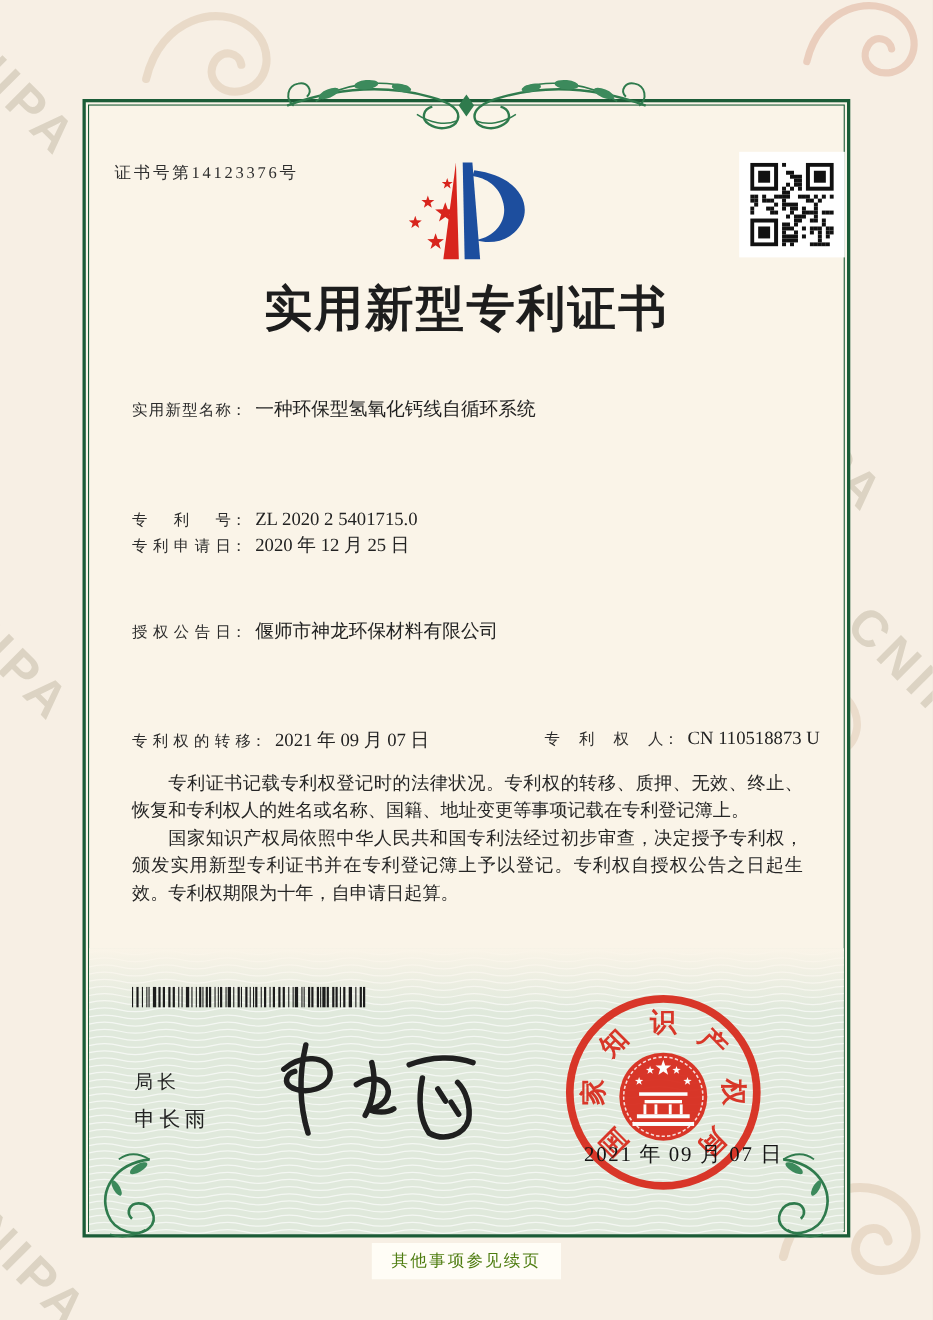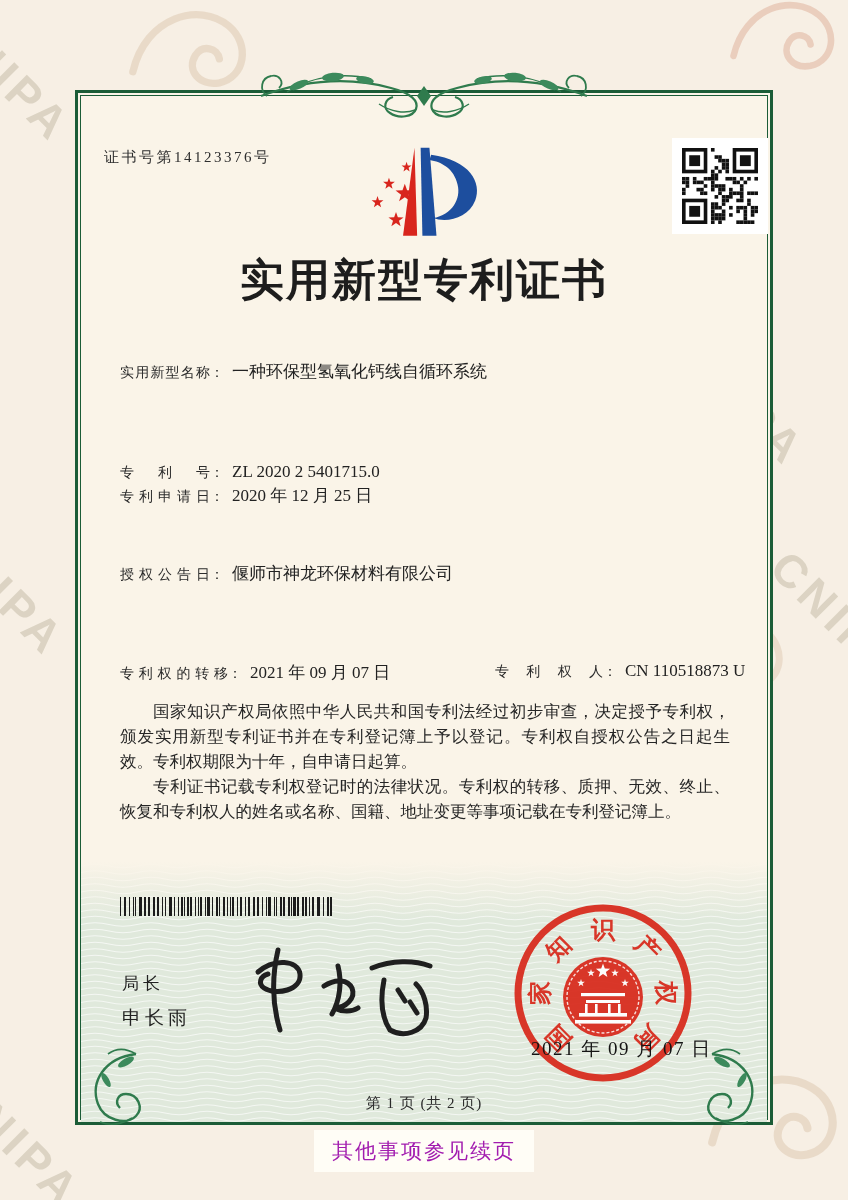--- a/index.html
+++ b/index.html
@@ -51,21 +51,21 @@
   
   .barcode{position:absolute;left:120px;top:897px;z-index:5;}
   .signer-title{position:absolute;left:122px;top:972px;font-size:17px;letter-spacing:4px;color:#222;z-index:5;}
   .signer-name{position:absolute;left:122px;top:1005px;font-size:19px;letter-spacing:4px;color:#222;z-index:5;}
   .signature{position:absolute;left:246px;top:938px;width:195px;height:102px;z-index:5;}
   .seal{position:absolute;left:509px;top:901px;width:188px;height:184px;z-index:6;opacity:.93;}
   .seal-date{position:absolute;left:531px;top:1036px;font-size:19px;letter-spacing:1.5px;color:#141414;z-index:7;}
   .page-num{position:absolute;left:0;top:1094px;width:100%;text-align:center;font-size:15px;
             letter-spacing:1px;color:#2a2a2a;z-index:5;}
   .cont-note{position:absolute;left:50%;top:1130px;transform:translateX(-50%);background:#fffdf6;
-             padding:7px 18px;font-size:21px;letter-spacing:2px;color:#a21caf;z-index:5;}
+             padding:7px 18px;font-size:15px;letter-spacing:2px;color:#4d7c0f;z-index:5;}
   .hidden-defs{position:absolute;width:0;height:0;overflow:hidden;}
 </style>
 </head>
 <body>
 
 <div class="page">
 
   <div class="wm" style="left:-34px;top:-2px;">CNIPA</div>
   <div class="wm small" style="left:212px;top:150px;">CNIPA</div>
   <div class="wm small" style="left:505px;top:362px;">CNIPA</div>
@@ -340,22 +340,22 @@
     <span class="flabel">授权公告日</span><span class="fcolon">：</span><span class="fvalue">偃师市神龙环保材料有限公司</span>
   </div>
   <div class="frow" style="top:661px;">
     <span class="flabel wide">专利权的转移</span><span class="fcolon">：</span><span class="fvalue">2021 年 09 月 07 日</span>
     <span class="grant2">
       <span class="flabel wide">专利权人</span><span class="fcolon">：</span><span class="fvalue">CN 110518873 U</span>
     </span>
   </div>
 
   <div class="bodytext">
+    <p>专利证书记载专利权登记时的法律状况。专利权的转移、质押、无效、终止、恢复和专利权人的姓名或名称、国籍、地址变更等事项记载在专利登记簿上。</p>
     <p>国家知识产权局依照中华人民共和国专利法经过初步审查，决定授予专利权，颁发实用新型专利证书并在专利登记簿上予以登记。专利权自授权公告之日起生效。专利权期限为十年，自申请日起算。</p>
-    <p>专利证书记载专利权登记时的法律状况。专利权的转移、质押、无效、终止、恢复和专利权人的姓名或名称、国籍、地址变更等事项记载在专利登记簿上。</p>
   </div>
 
   <svg class="barcode" id="barcode-svg" width="217" height="19">
       <rect x="0" y="0" width="1" height="19" fill="#1c1c1c"></rect>
       <rect x="4" y="0" width="2" height="19" fill="#1c1c1c"></rect>
       <rect x="9" y="0" width="1" height="19" fill="#1c1c1c"></rect>
       <rect x="13" y="0" width="1" height="19" fill="#1c1c1c"></rect>
       <rect x="15" y="0" width="1" height="19" fill="#1c1c1c"></rect>
       <rect x="19" y="0" width="3" height="19" fill="#1c1c1c"></rect>
       <rect x="24" y="0" width="2" height="19" fill="#1c1c1c"></rect>
@@ -453,16 +453,15 @@
         <text x="31" y="92" fill="#d8291b" font-size="24" font-weight="bold" text-anchor="middle" dominant-baseline="central" transform="rotate(-90 31 92)">家</text>
         <text x="49.45227278524751" y="47.4522727852475" fill="#d8291b" font-size="24" font-weight="bold" text-anchor="middle" dominant-baseline="central" transform="rotate(-45 49.45227278524751 47.4522727852475)">知</text>
         <text x="94" y="29" fill="#d8291b" font-size="24" font-weight="bold" text-anchor="middle" dominant-baseline="central" transform="rotate(0 94 29)">识</text>
         <text x="138.54772721475248" y="47.4522727852475" fill="#d8291b" font-size="24" font-weight="bold" text-anchor="middle" dominant-baseline="central" transform="rotate(45 138.54772721475248 47.4522727852475)">产</text>
         <text x="157" y="92" fill="#d8291b" font-size="24" font-weight="bold" text-anchor="middle" dominant-baseline="central" transform="rotate(90 157 92)">权</text>
         <text x="138.5477272147525" y="136.54772721475248" fill="#d8291b" font-size="24" font-weight="bold" text-anchor="middle" dominant-baseline="central" transform="rotate(135 138.5477272147525 136.54772721475248)">局</text>
       </g>
   </svg>
   <div class="seal-date">2021 年 09 月 07 日</div>
 
-  <div class="page-num">第 1 页 (共 2 页)</div>
   <div class="cont-note">其他事项参见续页</div>
 
 </div>
 
 </body></html>

